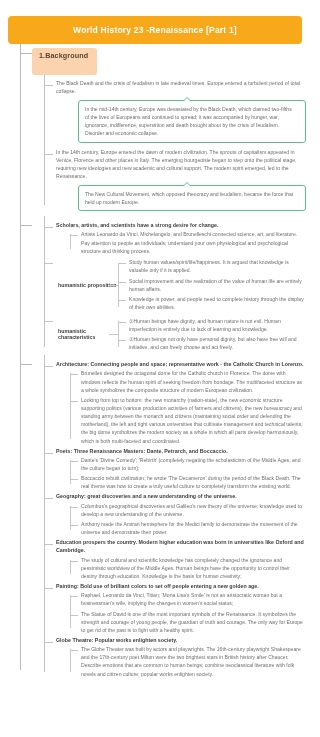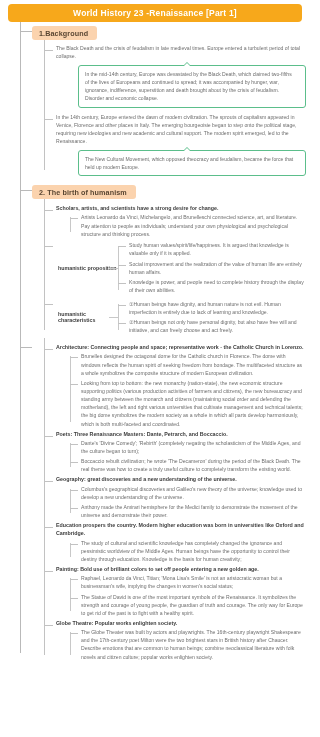--- a/index.html
+++ b/index.html
@@ -11,24 +11,24 @@
     width: 310px;
     height: 737px;
     font-family: "Liberation Sans", sans-serif;
     color: #4a4a4a;
     overflow: hidden;
     position: relative;
   }
 
   
   .banner {
-    margin: 4px 8px 0 8px;
+    margin: 16px 8px 0 8px;
     background: #F7A81B;
     border-radius: 4px;
-    height: 18px;
+    height: 28px;
     display: flex;
     align-items: center;
     justify-content: center;
   }
   .banner-text {
     color: #ffffff;
     font-size: 8.5px;
     font-weight: bold;
     letter-spacing: .2px;
     white-space: nowrap;
@@ -57,21 +57,21 @@
     width: 12px;
     height: 1px;
     background: #b9b9b9;
   }
 
   .sec-head {
     display: inline-block;
     margin-left: 32px;
     background: #FBD3AE;
     border-radius: 3px;
-    padding: 3px 9px 2px 7px;
+    padding: 3px 9px 15px 7px;
     font-size: 7.2px;
     font-weight: bold;
     color: #5a4632;
     letter-spacing: .1px;
     white-space: nowrap;
   }
 
   
   .sec-body {
     position: relative;
@@ -217,21 +217,21 @@
           <div class="node">
             <div class="node-stub"></div>
             <div class="para">In the 14th century, Europe entered the dawn of modern civilization. The sprouts of capitalism appeared in Venice, Florence and other places in Italy. The emerging bourgeoisie began to step onto the political stage, requiring new ideologies and new academic and cultural support. The modern spirit emerged, led to the Renaissance.</div>
           </div>
           <div class="callout">
             <div class="tip"></div>
             <div class="tip-in"></div>
             <div class="para">The New Cultural Movement, which opposed theocracy and feudalism, became the force that held up modern Europe.</div>
           </div>
         </div></div>
-      <div class="section"><div class="sec-stub"></div><div class="sec-head">2. The birth of humanism</div><div class="sec-body">
+      <div class="section"><div class="sec-stub"></div><div class="sec-body">
           <div class="spine"></div>
           <div class="node">
             <div class="node-stub"></div>
             <div class="lead">Scholars, artists, and scientists have a strong desire for change.</div>
             <div class="kids">
               <div class="spine"></div>
               <div class="kid">
                 <div class="node-stub"></div>
                 <div class="para">Artists Leonardo da Vinci, Michelangelo, and Brunelleschi connected science, art, and literature. Pay attention to people as individuals; understand your own physiological and psychological structure and thinking process.</div>
               </div>

